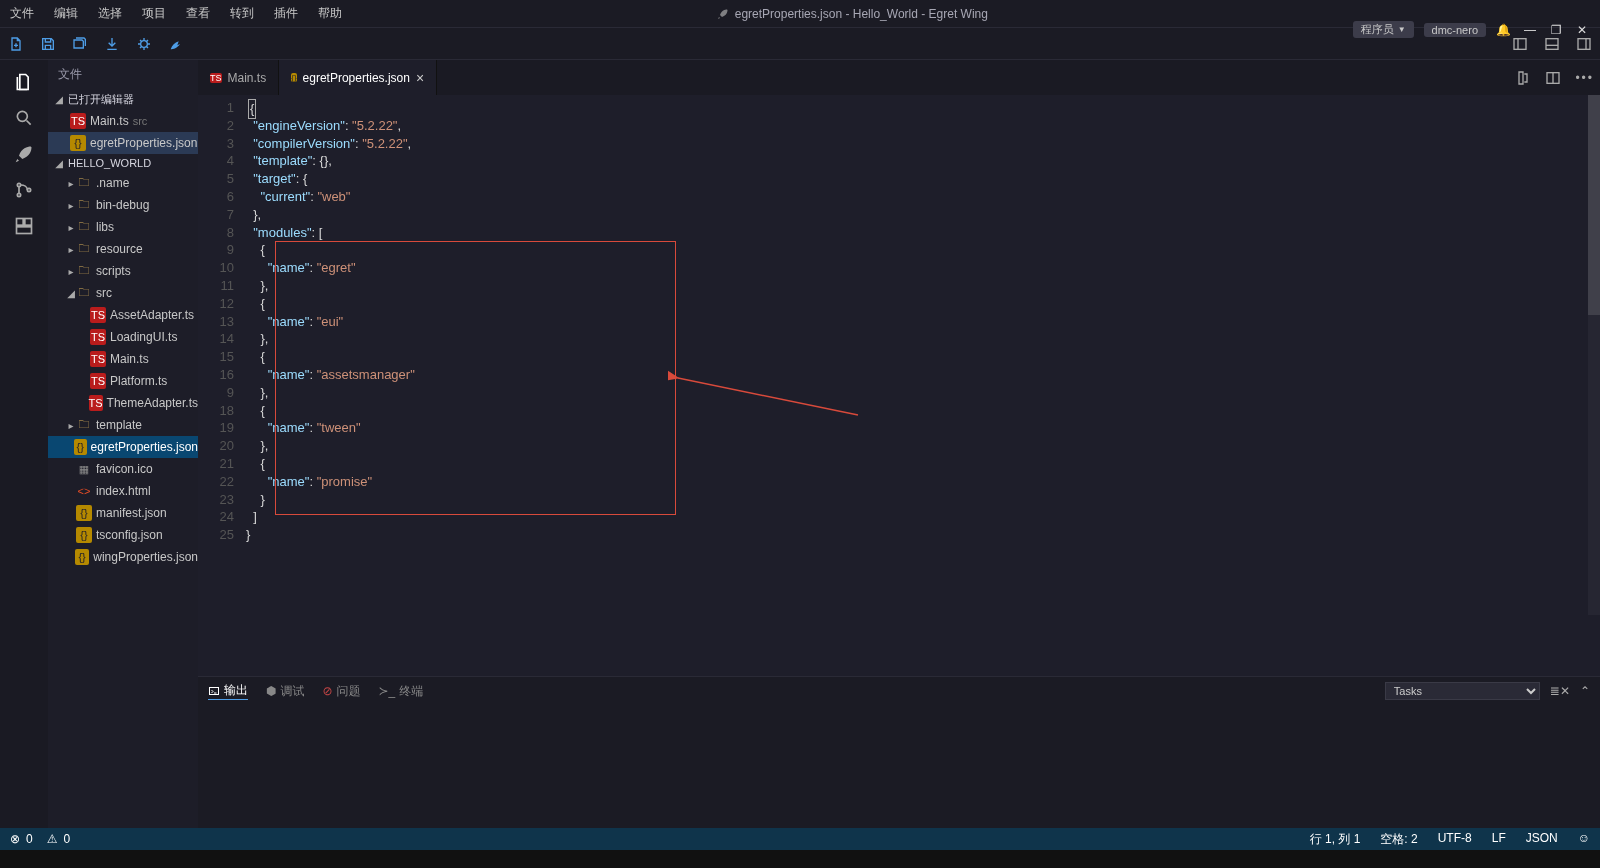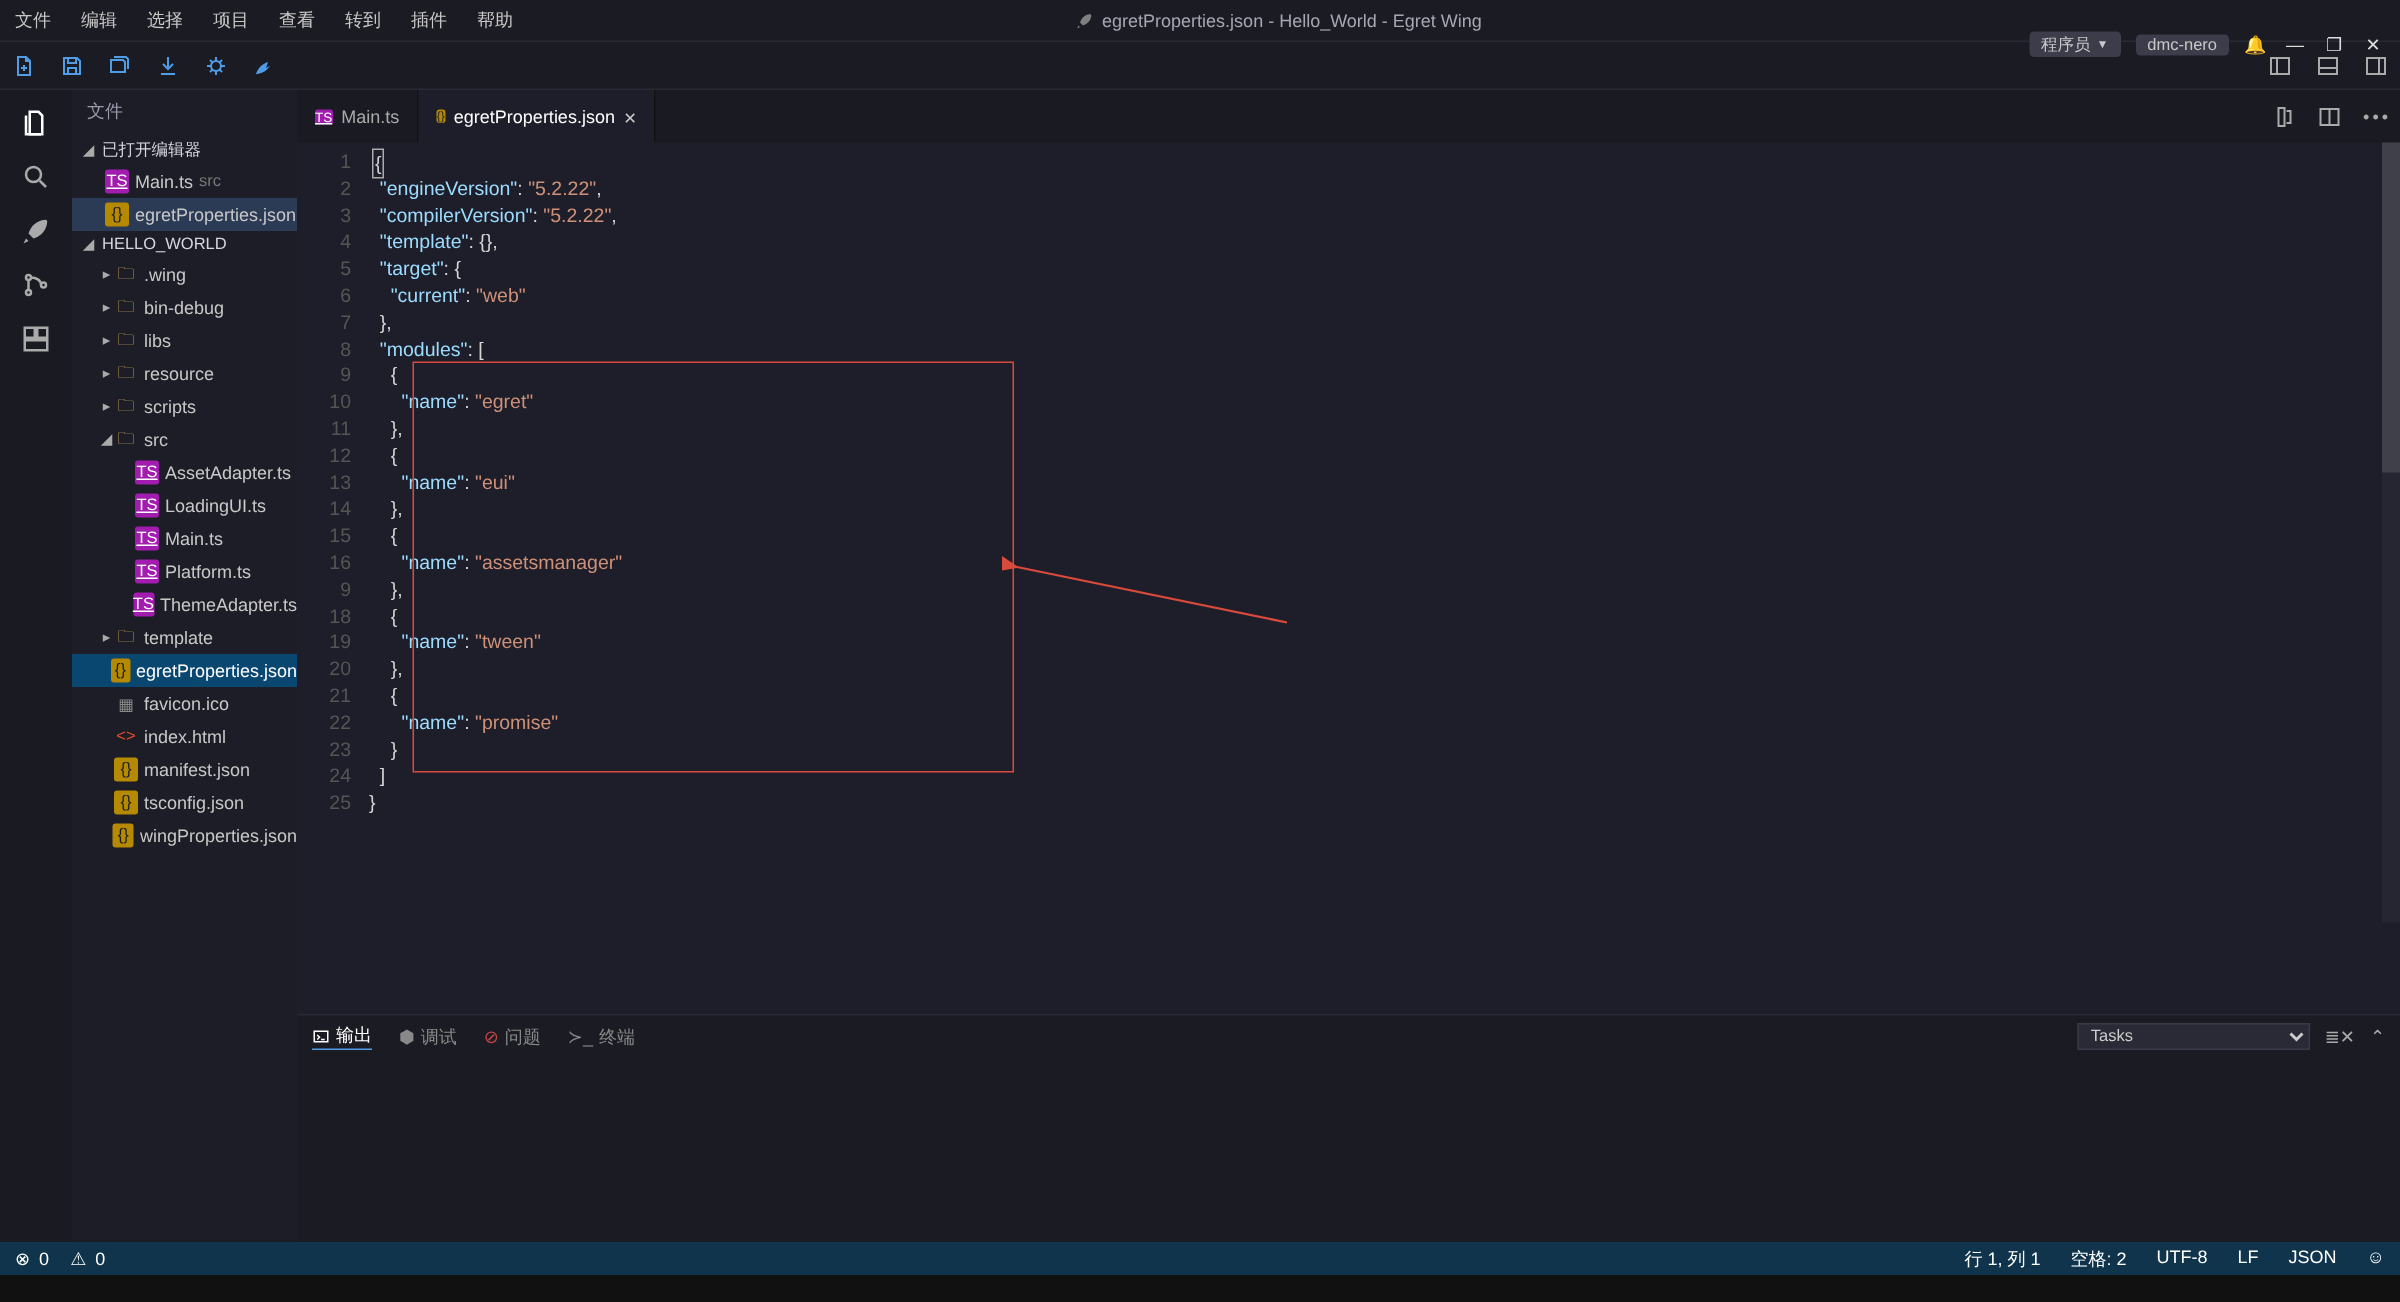--- a/index.html
+++ b/index.html
@@ -33,21 +33,21 @@
 .sidebar .side-title { padding: 6px 10px; color: #9a9aab; }
 .sidebar .section { padding: 3px 6px; color: #d6d6e0; font-size: 11px; cursor: pointer; display: flex; align-items: center; gap: 4px; }
 .sidebar .tree { flex: 1; overflow: auto; }
 .sidebar .row { display: flex; align-items: center; height: 22px; padding-left: 4px; cursor: pointer; white-space: nowrap; }
 .sidebar .row.sel { background: #094771; color: #fff; }
 .sidebar .row.hl { background: #2b3a55; }
 .sidebar .caret { width: 10px; display: inline-block; text-align: center; color: #aaa; font-size: 10px; }
 .sidebar .ficon { width: 16px; height: 16px; display: inline-flex; align-items: center; justify-content: center; margin-right: 4px; font-size: 11px; }
 .sidebar .muted { color: #777; font-size: 11px; margin-left: 4px; }
 .fi-folder { color: #d9b15a; }
-.fi-ts { background: #a21caf; color: #fff; border-radius: 2px; font-size: 9px; text-decoration: underline; }
+.fi-ts { background: #b91c1c; color: #fff; border-radius: 2px; font-size: 9px; }
 .fi-json { background: #b58900; color: #1e1e2a; border-radius: 2px; font-size: 8px; }
 .fi-html { color: #e44d26; }
 .fi-ico { color: #8a8a8a; }
 
 
 .editor-group { flex: 1; display: flex; flex-direction: column; background: #1e1e2a; position: relative; }
 .tabs-bar { height: 35px; display: flex; background: #1a1a23; }
 .tab { display: flex; align-items: center; padding: 0 12px; gap: 6px; color: #aaa; border-right: 1px solid #111; cursor: pointer; font-size: 12px; }
 .tab.active { background: #1e1e2a; color: #fff; }
 .tab .close { font-size: 14px; color: #ccc; }
@@ -236,21 +236,21 @@
         </div>
       </div>
     <div class="section">
         <span class="caret">◢</span>
         <span>HELLO_WORLD</span>
       </div>
     <div class="tree" id="tree">
         <div class="row" style="padding-left: 18px;">
           <span class="caret">▸</span>
           <span class="ficon fi-folder">🗀</span>
-          <span>.wing</span>
+          <span>.name</span>
         </div>
         <div class="row" style="padding-left: 18px;">
           <span class="caret">▸</span>
           <span class="ficon fi-folder">🗀</span>
           <span>bin-debug</span>
         </div>
         <div class="row" style="padding-left: 18px;">
           <span class="caret">▸</span>
           <span class="ficon fi-folder">🗀</span>
           <span>libs</span>

